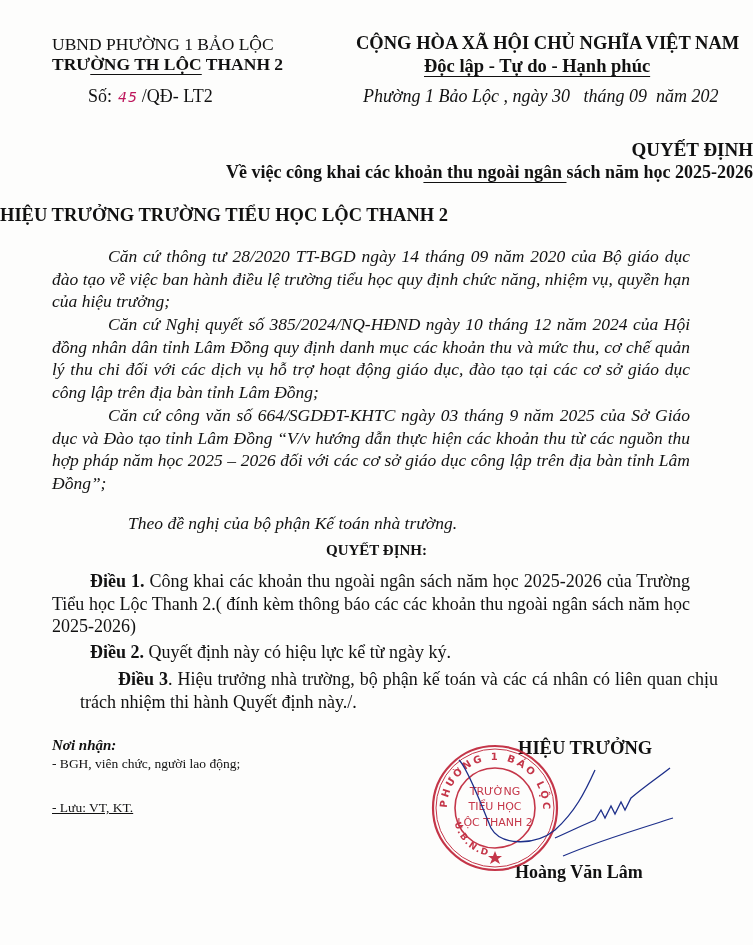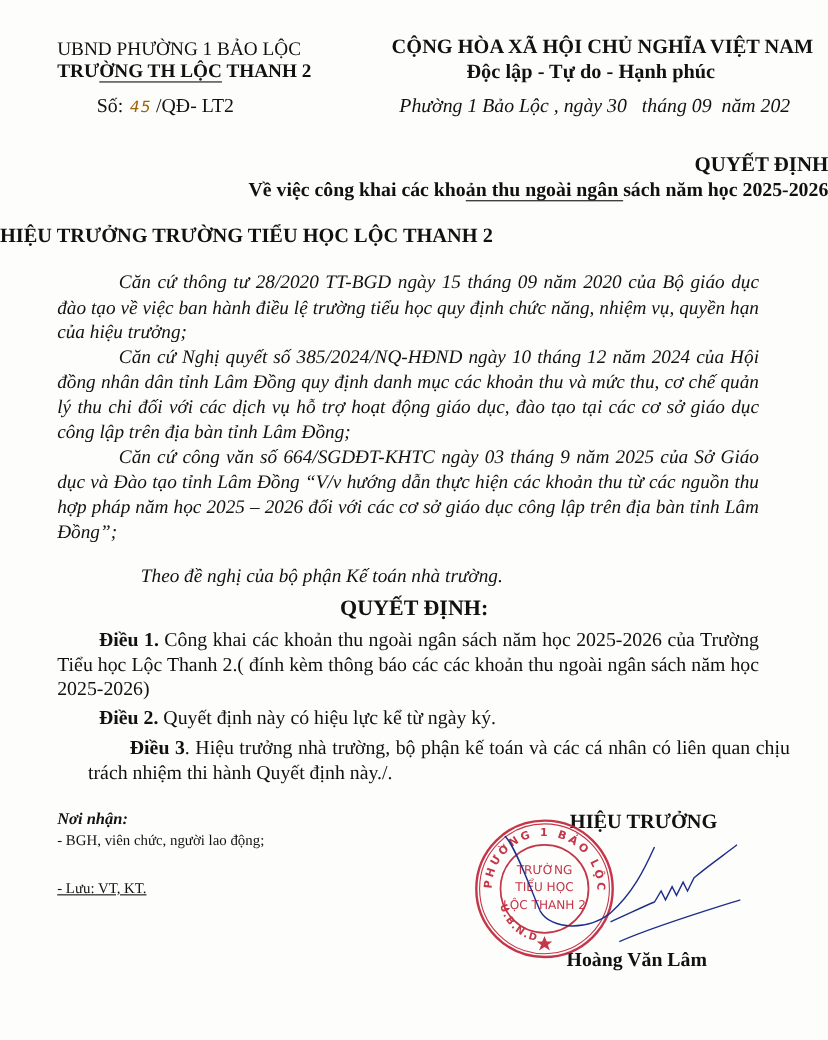--- a/index.html
+++ b/index.html
@@ -9,40 +9,40 @@
     font-family: "Liberation Serif", "DejaVu Serif", serif;
     color: #111;
   }
   .abs { position: absolute; white-space: nowrap; }
 
   
   #hdr-left-1 { left: 52px; top: 34px; font-size: 17.5px; }
   #hdr-left-2 { left: 52px; top: 54px; font-size: 17.5px; font-weight: bold; }
   #hdr-left-2 .ul { text-decoration: underline; text-underline-offset: 4px; }
   #doc-no { left: 88px; top: 86px; font-size: 18px; }
-  #doc-no .num { font-family: "DejaVu Sans", sans-serif; font-style: italic; color: #a16207; font-size: 14px; padding: 0 4px 0 6px; letter-spacing: 1px; }
+  #doc-no .num { font-family: "DejaVu Sans", sans-serif; font-style: italic; color: #be185d; font-size: 14px; padding: 0 4px 0 6px; letter-spacing: 1px; }
 
   #hdr-right-1 { left: 356px; top: 33px; font-size: 18.5px; font-weight: bold; }
-  #hdr-right-2 { left: 424px; top: 56px; font-size: 18.5px; font-weight: bold; text-underline-offset: 4px; }
+  #hdr-right-2 { left: 424px; top: 56px; font-size: 18.5px; font-weight: bold; text-decoration: underline; text-underline-offset: 4px; }
   #place-date { left: 363px; top: 86px; font-size: 18px; font-style: italic; }
 
   #title { left: 0; width: 753px; top: 139px; font-size: 19px; font-weight: bold; text-align: right; }
   #subtitle { left: 0; width: 753px; top: 162px; font-size: 18px; font-weight: bold; text-align: right; }
   #subtitle .ul { text-decoration: underline; text-underline-offset: 4px; }
 
   #authority { left: 0; width: 753px; top: 205px; font-size: 18.5px; font-weight: bold; text-align: left; }
 
   .para { position: absolute; left: 52px; width: 638px; font-size: 17.5px; font-style: italic; line-height: 22.5px; text-align: justify; }
   .para .ind { display: inline-block; width: 56px; }
   #basis-1 { top: 245px; }
   #basis-2 { top: 313px; }
   #basis-3 { top: 404px; }
   #basis-4 { top: 512px; left: 128px; width: 560px; }
 
-  #decide-heading { left: 0; width: 753px; top: 542px; font-size: 20px; font-weight: bold; text-align: center; }
+  #decide-heading { left: 0; width: 753px; top: 542px; font-size: 15px; font-weight: bold; text-align: center; }
 
   .art { position: absolute; left: 52px; width: 638px; font-size: 18px; line-height: 22.5px; text-align: justify; }
   .art .ind { display: inline-block; width: 38px; }
   #art-1 { top: 570px; }
   #art-2 { top: 641px; }
   #art-3 { top: 668px; margin-left: 28px; }
 
   #recipients-label { left: 52px; top: 737px; font-size: 15px; font-weight: bold; font-style: italic; }
   .recip { left: 52px; font-size: 13.5px; }
   #recip-1 { top: 756px; }
@@ -62,21 +62,21 @@
 <div id="doc-no" class="abs"><span>Số:</span><span class="num">45</span><span>/QĐ- LT2</span></div>
 
 <div id="hdr-right-1" class="abs">CỘNG HÒA XÃ HỘI CHỦ NGHĨA VIỆT NAM</div>
 <div id="hdr-right-2" class="abs">Độc lập - Tự do - Hạnh phúc</div>
 <div id="place-date" class="abs" style="white-space:pre;">Phường 1 Bảo Lộc , ngày 30   tháng 09  năm 202</div>
 
 <div id="title" class="abs">QUYẾT ĐỊNH</div>
 <div id="subtitle" class="abs"><span>Về việc công khai các kho</span><span class="ul" style="white-space:pre;">ản thu ngoài ngân </span><span>sách năm học 2025-2026</span></div>
 <div id="authority" class="abs">HIỆU TRƯỞNG TRƯỜNG TIỂU HỌC LỘC THANH 2</div>
 
-<div id="basis-1" class="para"><span class="ind"></span><span>Căn cứ thông tư 28/2020 TT-BGD ngày 15 tháng 09 năm 2020 của Bộ giáo dục đào tạo về việc ban hành điều lệ trường tiểu học quy định chức năng, nhiệm vụ, quyền hạn của hiệu trưởng;</span></div>
+<div id="basis-1" class="para"><span class="ind"></span><span>Căn cứ thông tư 28/2020 TT-BGD ngày 14 tháng 09 năm 2020 của Bộ giáo dục đào tạo về việc ban hành điều lệ trường tiểu học quy định chức năng, nhiệm vụ, quyền hạn của hiệu trưởng;</span></div>
 <div id="basis-2" class="para"><span class="ind"></span><span>Căn cứ Nghị quyết số 385/2024/NQ-HĐND ngày 10 tháng 12 năm 2024 của Hội đồng nhân dân tỉnh Lâm Đồng quy định danh mục các khoản thu và mức thu, cơ chế quản lý thu chi đối với các dịch vụ hỗ trợ hoạt động giáo dục, đào tạo tại các cơ sở giáo dục công lập trên địa bàn tỉnh Lâm Đồng;</span></div>
 <div id="basis-3" class="para"><span class="ind"></span><span>Căn cứ công văn số 664/SGDĐT-KHTC ngày 03 tháng 9 năm 2025 của Sở Giáo dục và Đào tạo tỉnh Lâm Đồng “V/v hướng dẫn thực hiện các khoản thu từ các nguồn thu hợp pháp năm học 2025 – 2026 đối với các cơ sở giáo dục công lập trên địa bàn tỉnh Lâm Đồng”;</span></div>
 <div id="basis-4" class="para"><span>Theo đề nghị của bộ phận Kế toán nhà trường.</span></div>
 
 <div id="decide-heading" class="abs">QUYẾT ĐỊNH:</div>
 <div id="art-1" class="art"><span class="ind"></span><b>Điều 1.</b><span> Công khai các khoản thu ngoài ngân sách năm học 2025-2026 của Trường Tiểu học Lộc Thanh 2.( đính kèm thông báo các các khoản thu ngoài ngân sách năm học 2025-2026)</span></div>
 <div id="art-2" class="art"><span class="ind"></span><b>Điều 2.</b><span> Quyết định này có hiệu lực kể từ ngày ký.</span></div>
 <div id="art-3" class="art"><span class="ind"></span><b>Điều 3</b><span>. Hiệu trưởng nhà trường, bộ phận kế toán và các cá nhân có liên quan chịu trách nhiệm thi hành Quyết định này./.</span></div>
 
 <div id="recipients-label" class="abs">Nơi nhận:</div>

